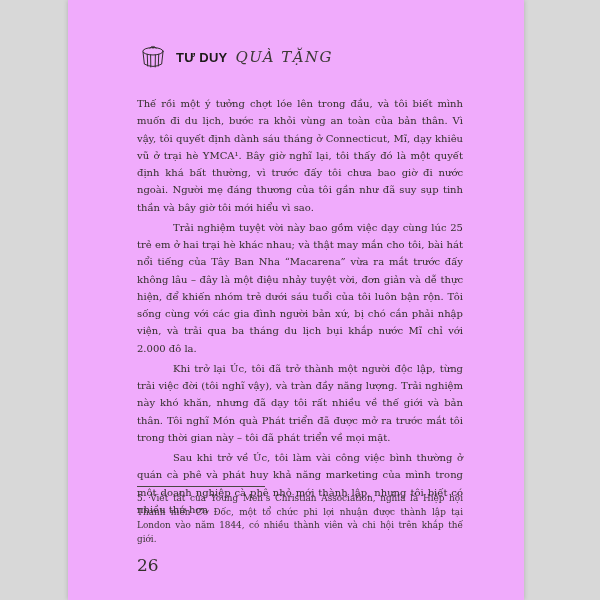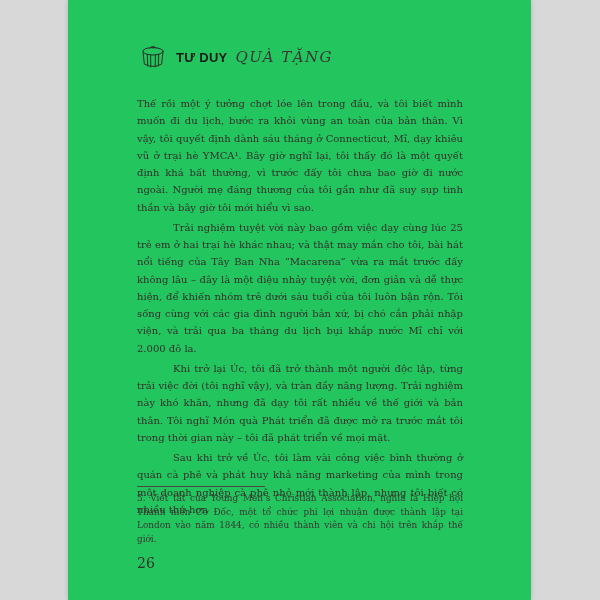--- a/index.html
+++ b/index.html
@@ -7,23 +7,22 @@
     width: 600px; height: 600px;
     background: #d8d8d8;
     font-family: "DejaVu Serif", "Liberation Serif", serif;
     position: relative;
     overflow: hidden;
   }
   .page {
     position: absolute;
     left: 68px; top: 0;
     width: 456px; height: 600px;
-    background: #22c55e;
+    background: #f0abfc;
     box-shadow: 0 0 5px rgba(0,0,0,0.18);
-    padding-left: 7px;
   }
   .page-header {
     position: absolute;
     top: 42px; left: 70px;
     display: flex;
     align-items: center;
     gap: 8px;
   }
   .logo-icon { width: 30px; height: 30px; flex: 0 0 auto; }
   .brand-bold {
@@ -65,21 +64,21 @@
   }
   .footnote {
     margin: 0;
     font-size: 8.9px;
     line-height: 13.6px;
     text-align: justify;
     color: #3a3733;
   }
   .page-number {
     margin-top: 9px;
-    font-size: 14px;
+    font-size: 17px;
     color: #33302b;
   }
 </style>
 </head>
 <body>
 
 <div class="page">
 
   <header class="page-header">
     <span class="logo-icon">

